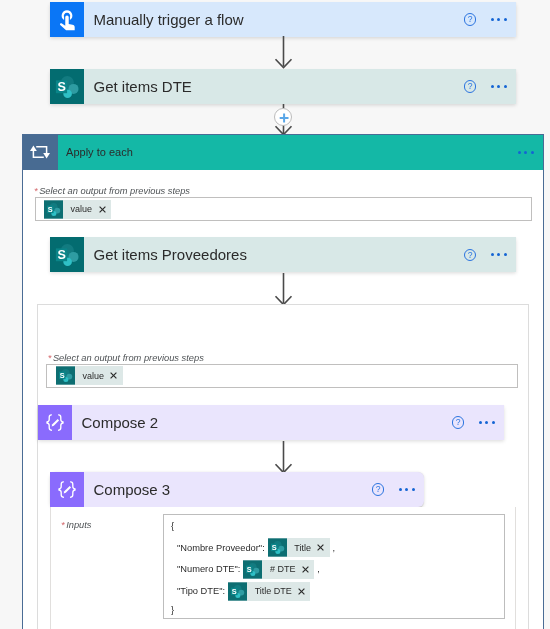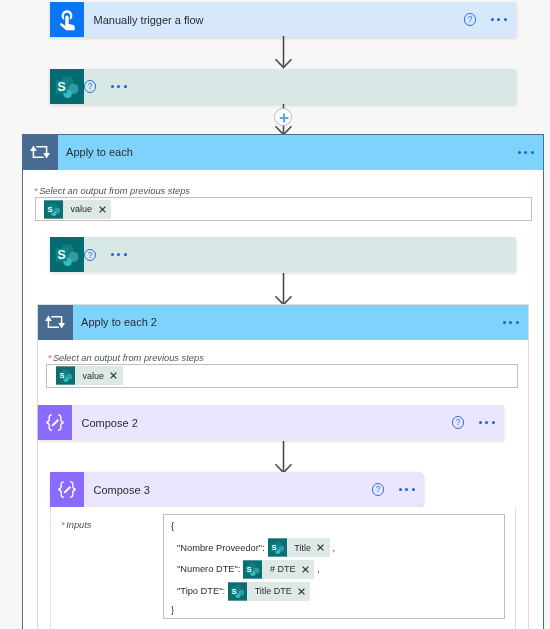--- a/index.html
+++ b/index.html
@@ -2,29 +2,29 @@
 <html><head>
 <meta charset="utf-8">
 <style>
   html,body{margin:0;padding:0;}
   body{width:550px;height:629px;background:#f7f7f7;font-family:"Liberation Sans",sans-serif;overflow:hidden;-webkit-font-smoothing:antialiased;}
   .canvas{position:relative;width:550px;height:629px;}
 
   
   .card{position:absolute;display:flex;align-items:stretch;box-shadow:0 0.3px 0.9px rgba(0,0,0,.108),0 1.6px 3.6px rgba(0,0,0,.132);}
   .card .icon{flex:0 0 auto;display:flex;align-items:center;justify-content:center;}
-  .card .title{flex:1 1 auto;display:flex;align-items:center;font-size:11px;color:#2b2b2b;padding-left:9.5px;}
+  .card .title{flex:1 1 auto;display:flex;align-items:center;font-size:15px;color:#2b2b2b;padding-left:9.5px;}
   .card .tools{flex:0 0 auto;display:flex;align-items:center;}
   .help{width:12.4px;height:12.4px;box-sizing:border-box;border-radius:50%;border:1.15px solid #2b74e0;color:#2b74e0;font-size:8.6px;line-height:10.6px;text-align:center;font-family:"Liberation Sans",sans-serif;}
   .dots{display:flex;align-items:center;gap:3.3px;}
   .dots i{display:block;width:3.2px;height:3.2px;border-radius:50%;background:#1464d4;}
 
   
   .scope{position:absolute;background:#fff;border:1px solid #4a6c95;box-sizing:border-box;}
-  .scope > .head{display:flex;align-items:stretch;height:34.6px;background:#7dd3fc;}
+  .scope > .head{display:flex;align-items:stretch;height:34.6px;background:#14b8a6;}
   .scope > .head .icon{flex:0 0 34.6px;background:#486b92;display:flex;align-items:center;justify-content:center;}
   .scope > .head .title{flex:1 1 auto;display:flex;align-items:center;font-size:11px;color:#2b2b2b;padding-left:8.5px;}
   .scope > .head .tools{flex:0 0 auto;display:flex;align-items:center;}
 
   .fieldlabel{font-size:9.3px;color:#4f5356;white-space:nowrap;font-style:italic;}
   .req{color:#d4676b;margin-right:1.5px;}
   .tokenbox{box-sizing:border-box;border:1px solid #c0bfbe;background:#fff;display:flex;align-items:center;}
   .token{display:inline-flex;align-items:center;height:19px;background:#dde8e7;font-size:9px;color:#2b2b2b;white-space:nowrap;}
   .token .tkicon{flex:0 0 auto;height:19px;width:19px;display:block;}
   .token .tkicon svg{display:block;}
@@ -69,20 +69,21 @@
   <div class="card" data-name="card-get-items-dte" style="left:50px;top:69px;width:466px;height:35px;background:#d8e8e7;">
     <div class="icon" data-name="sharepoint-icon" style="width:34px;background:#036c70;">
       <svg width="24" height="24" viewBox="0 0 24 24" aria-hidden="true">
           <circle cx="12.3" cy="7.6" r="6.6" fill="#127b80"></circle>
           <circle cx="18.5" cy="13.9" r="5.0" fill="#2e9ca2"></circle>
           <circle cx="12.6" cy="18.7" r="4.3" fill="#2fc0c6"></circle>
           <rect x="0.9" y="5.4" width="11.2" height="12.8" fill="#0a8589"></rect>
           <text x="6.6" y="15.6" font-family="Liberation Sans, sans-serif" font-size="12.6" font-weight="bold" fill="#fff" text-anchor="middle">S</text>
         </svg>
     </div>
+    <div class="title" data-name="card-title">Get items DTE</div>
     <div class="tools" data-name="card-tools">
       <div class="help" data-name="help-icon" style="margin-right:14.3px;">?</div>
       <div class="dots" data-name="more-commands-icon" style="margin-right:9.2px;">
           <i></i>
           <i></i>
           <i></i>
         </div>
     </div>
   </div>
 
@@ -146,54 +147,37 @@
     <div class="card" data-name="card-get-items-proveedores" style="left:27px;top:102.3px;width:466px;height:35px;background:#d8e8e7;">
       <div class="icon" data-name="sharepoint-icon" style="width:34px;background:#036c70;">
         <svg width="24" height="24" viewBox="0 0 24 24" aria-hidden="true">
             <circle cx="12.3" cy="7.6" r="6.6" fill="#127b80"></circle>
             <circle cx="18.5" cy="13.9" r="5.0" fill="#2e9ca2"></circle>
             <circle cx="12.6" cy="18.7" r="4.3" fill="#2fc0c6"></circle>
             <rect x="0.9" y="5.4" width="11.2" height="12.8" fill="#0a8589"></rect>
             <text x="6.6" y="15.6" font-family="Liberation Sans, sans-serif" font-size="12.6" font-weight="bold" fill="#fff" text-anchor="middle">S</text>
           </svg>
       </div>
+      <div class="title" data-name="card-title">Get items Proveedores</div>
       <div class="tools" data-name="card-tools">
         <div class="help" data-name="help-icon" style="margin-right:14.3px;">?</div>
         <div class="dots" data-name="more-commands-icon" style="margin-right:9.2px;">
             <i></i>
             <i></i>
             <i></i>
           </div>
       </div>
     </div>
 
     <svg class="arrow" data-name="connector-arrow-3" style="left:249px;top:138px;" width="24" height="34">
       <path d="M11.5 0 L11.5 30" stroke="#4a4a4a" stroke-width="1.6" fill="none"></path>
       <path d="M3.5 23.2 L11.5 31.6 L19.5 23.2" stroke="#4a4a4a" stroke-width="1.6" fill="none"></path>
     </svg>
 
     <div class="scope" data-name="scope-apply-to-each-2" style="left:14px;top:169px;width:492px;height:350px;border-color:#dcdcdc;">
-      <div class="head" data-name="scope-header">
-        <div class="icon" data-name="loop-icon">
-          <svg width="20" height="14" viewBox="0 0 20 14" aria-hidden="true">
-              <path d="M3.4 5.7 V12.2 H13.8" stroke="#fff" stroke-width="1.5" fill="none"></path>
-              <path d="M16.6 8.3 V1.8 H6.2" stroke="#fff" stroke-width="1.5" fill="none"></path>
-              <path d="M0 6.0 L3.4 0.5 L6.8 6.0 Z" fill="#fff"></path>
-              <path d="M13.2 8.0 L16.6 13.5 L20 8.0 Z" fill="#fff"></path>
-            </svg>
-        </div>
-        <div class="title" data-name="scope-title">Apply to each 2</div>
-        <div class="tools" data-name="scope-tools">
-          <div class="dots" data-name="more-commands-icon" style="margin-right:9.2px;">
-              <i></i>
-              <i></i>
-              <i></i>
-            </div>
-        </div>
-      </div>
 
       <div data-name="field-select-output-2" style="position:absolute;left:9.8px;top:48px;">
         <div class="fieldlabel" data-name="field-label">
           <span class="req" data-name="required-asterisk">*</span><span>Select an output from previous steps</span>
         </div>
       </div>
       <div class="tokenbox" data-name="select-output-input-2" style="position:absolute;left:8.4px;top:58.6px;width:472px;height:24px;">
         <div class="token" data-name="dynamic-token-value" style="margin-left:8.5px;">
           <span class="tkicon" data-name="sharepoint-icon">
             <svg width="19" height="19" viewBox="-4.2 -3.6 32.4 31.2">

